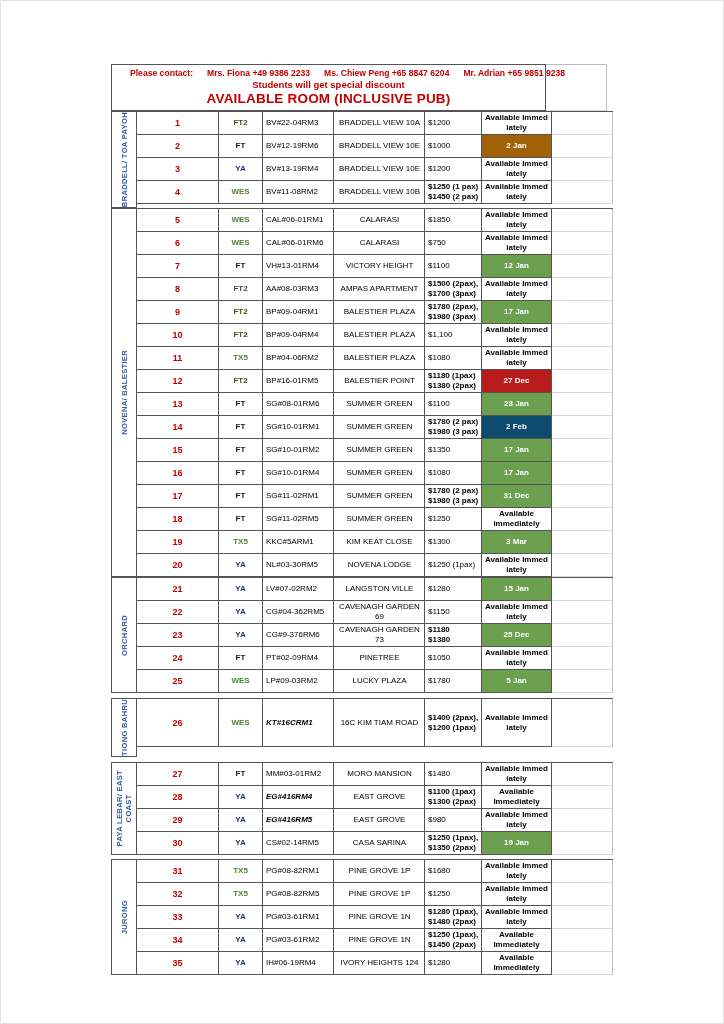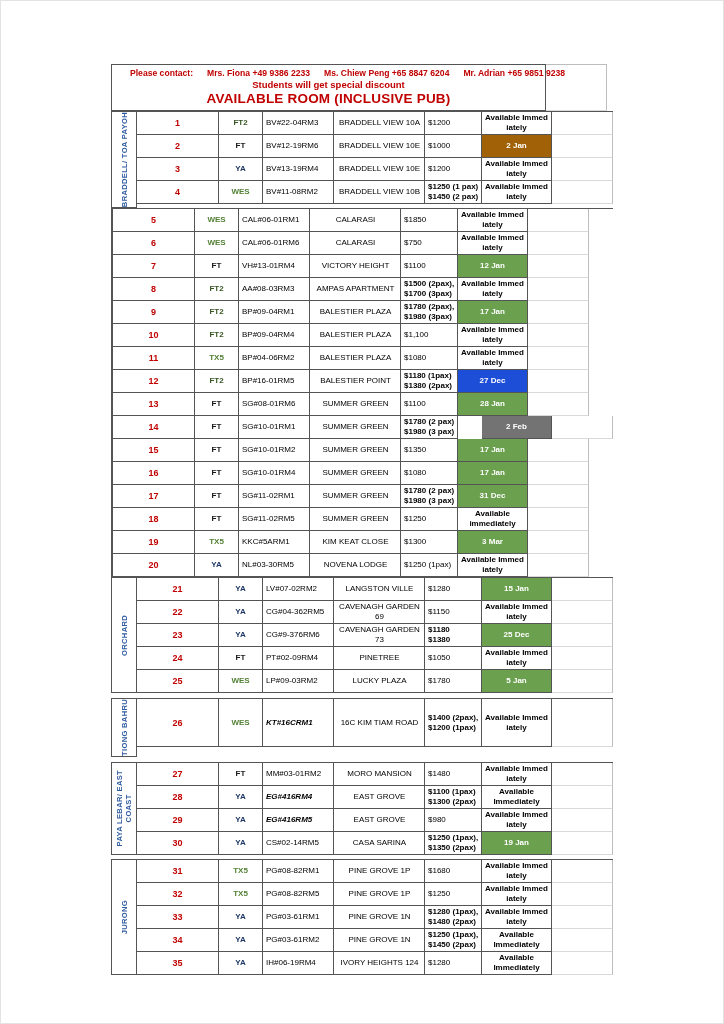--- a/index.html
+++ b/index.html
@@ -217,42 +217,42 @@
     <div class="c empty"></div>
   </div>
 
   <div class="trow">
     <div class="c num" style="color: rgb(192, 0, 0);">12</div>
     <div class="c type" style="color: rgb(55, 86, 35);">FT2</div>
     <div class="c code">BP#16-01RM5</div>
     <div class="c bld">BALESTIER POINT</div>
     <div class="c price bold">$1180 (1pax)
 $1380 (2pax)</div>
-    <div class="c avail green" style="background: #1d4ed8; color: rgb(255, 255, 255);">27 Dec</div>
+    <div class="c avail green" style="background: #b91c1c; color: rgb(255, 255, 255);">27 Dec</div>
     <div class="c empty"></div>
   </div>
 
   <div class="trow">
     <div class="c num" style="color: rgb(192, 0, 0);">13</div>
     <div class="c type" style="color: rgb(26, 26, 26);">FT</div>
     <div class="c code">SG#08-01RM6</div>
     <div class="c bld">SUMMER GREEN</div>
     <div class="c price">$1100</div>
     <div class="c avail green" style="background: rgb(106, 160, 78); color: rgb(255, 255, 255);">28 Jan</div>
     <div class="c empty"></div>
   </div>
 
   <div class="trow">
     <div class="c num" style="color: rgb(192, 0, 0);">14</div>
     <div class="c type" style="color: rgb(26, 26, 26);">FT</div>
     <div class="c code">SG#10-01RM1</div>
     <div class="c bld">SUMMER GREEN</div>
     <div class="c price bold">$1780 (2 pax)
 $1980 (3 pax)</div>
-    <div class="c avail green" style="background: #737373; color: rgb(255, 255, 255); margin-left: 24px;">2 Feb</div>
+    <div class="c avail green" style="background: #0c4a6e; color: rgb(255, 255, 255);">2 Feb</div>
     <div class="c empty"></div>
   </div>
 
   <div class="trow">
     <div class="c num" style="color: rgb(192, 0, 0);">15</div>
     <div class="c type" style="color: rgb(26, 26, 26);">FT</div>
     <div class="c code">SG#10-01RM2</div>
     <div class="c bld">SUMMER GREEN</div>
     <div class="c price">$1350</div>
     <div class="c avail green" style="background: rgb(106, 160, 78); color: rgb(255, 255, 255);">17 Jan</div>

